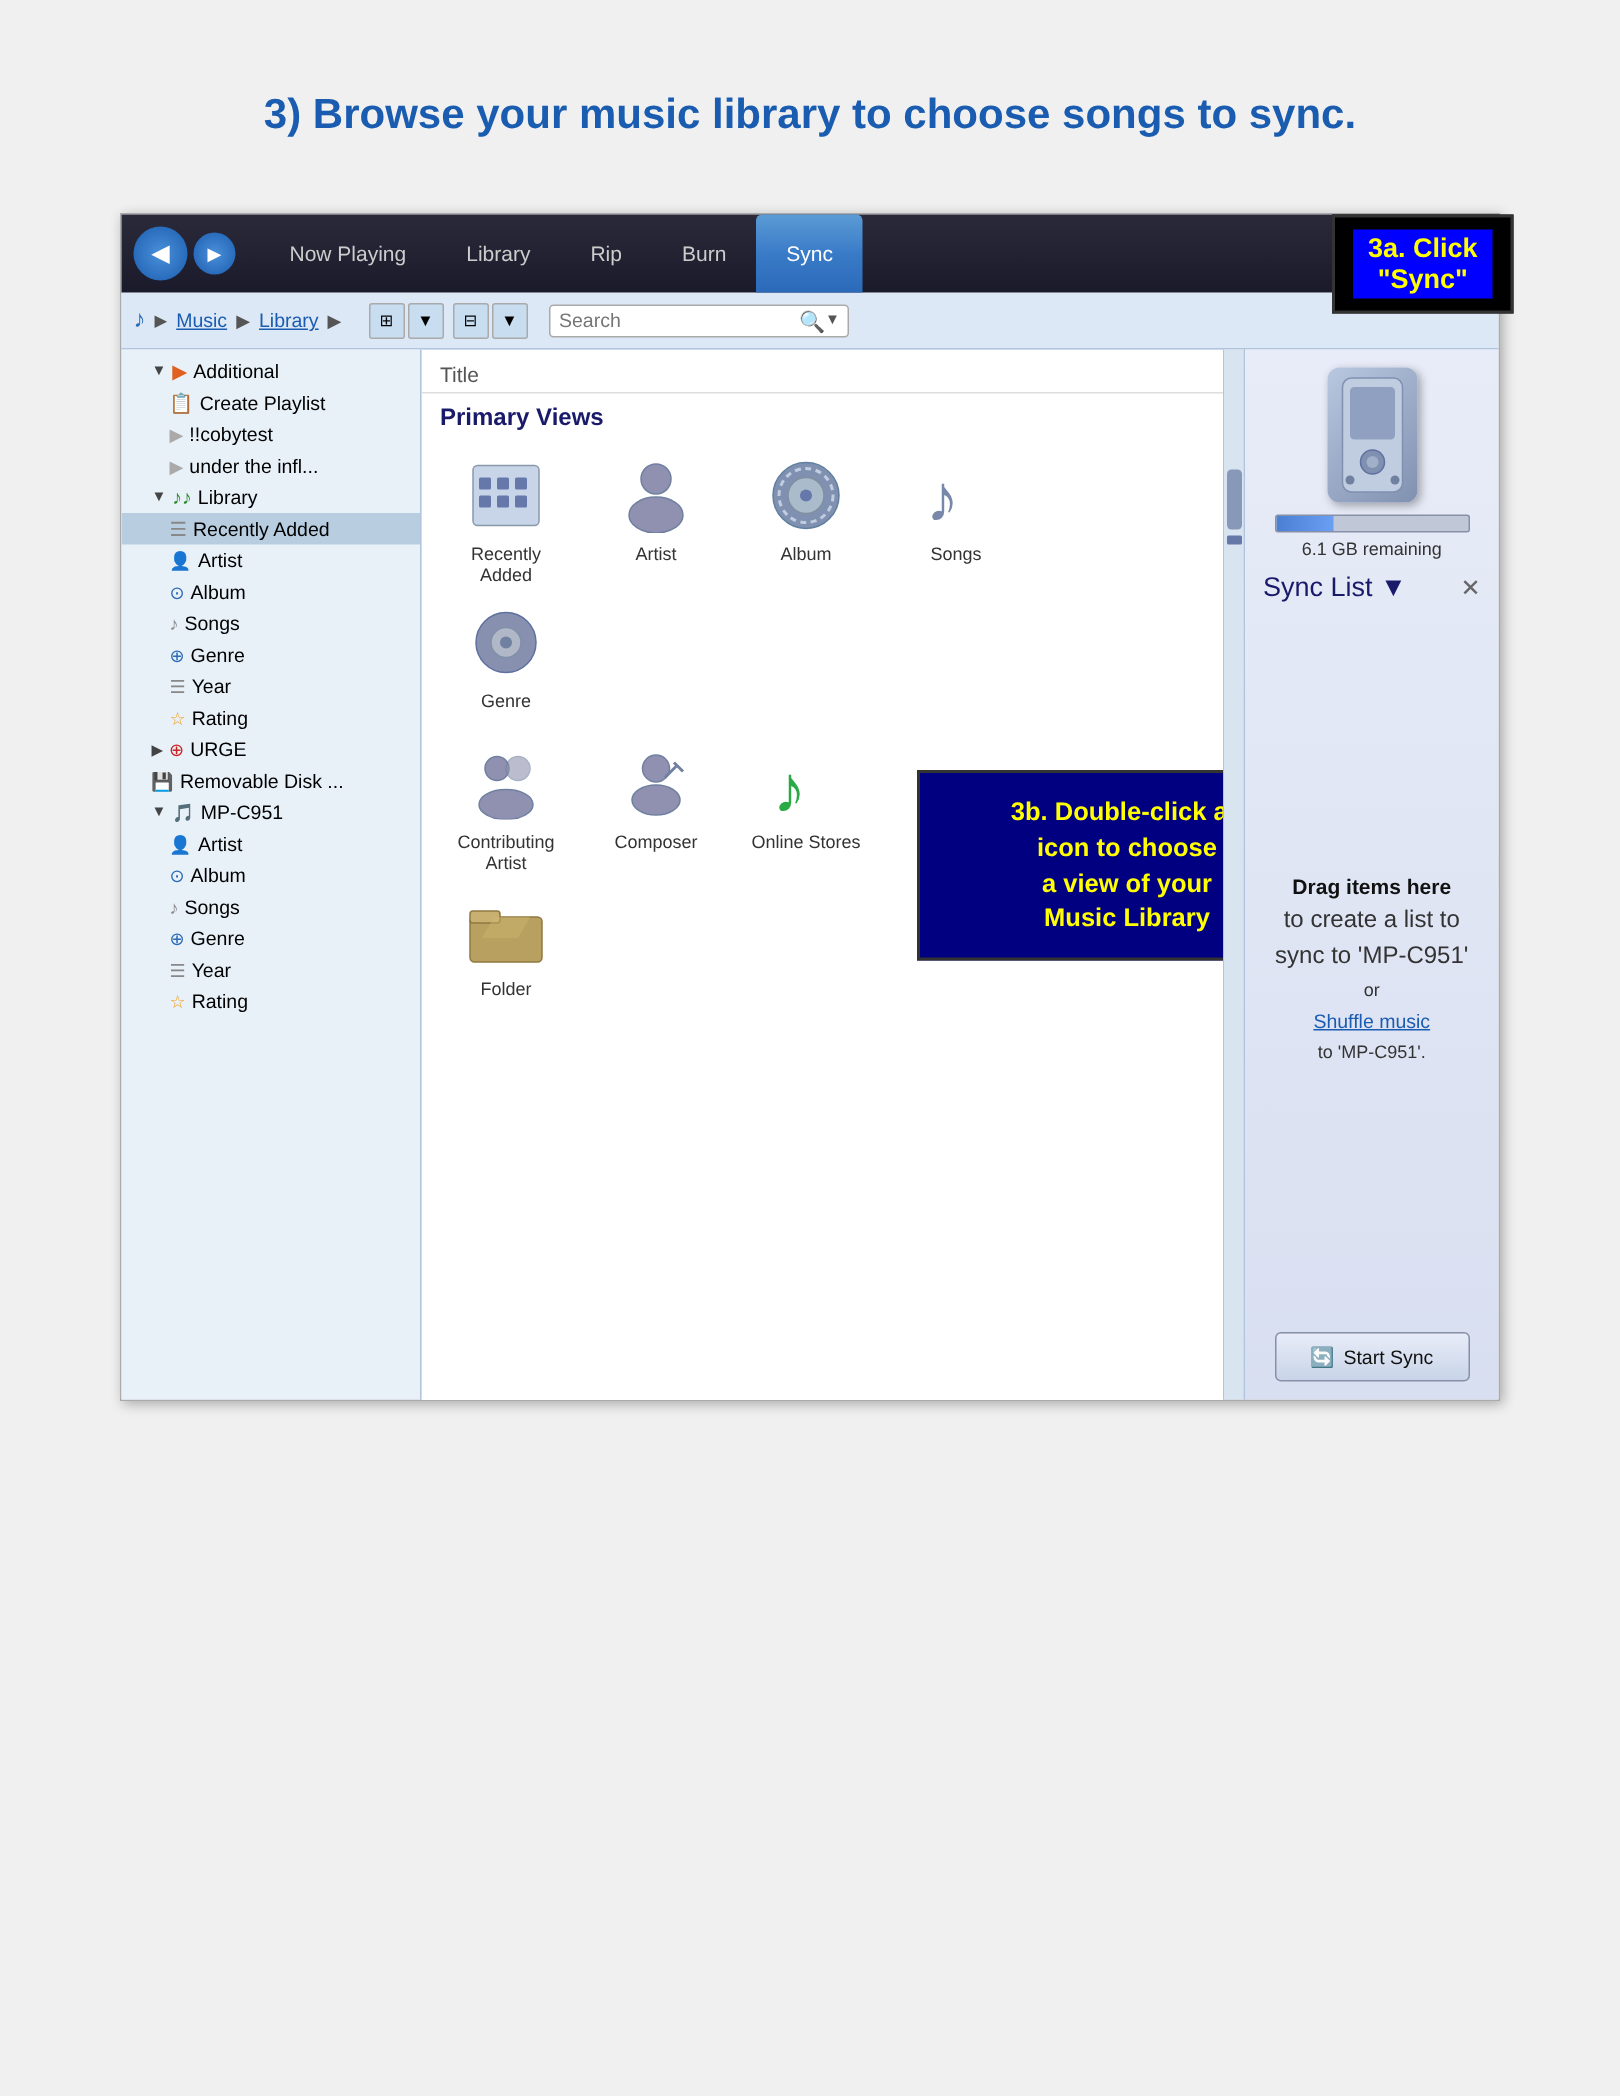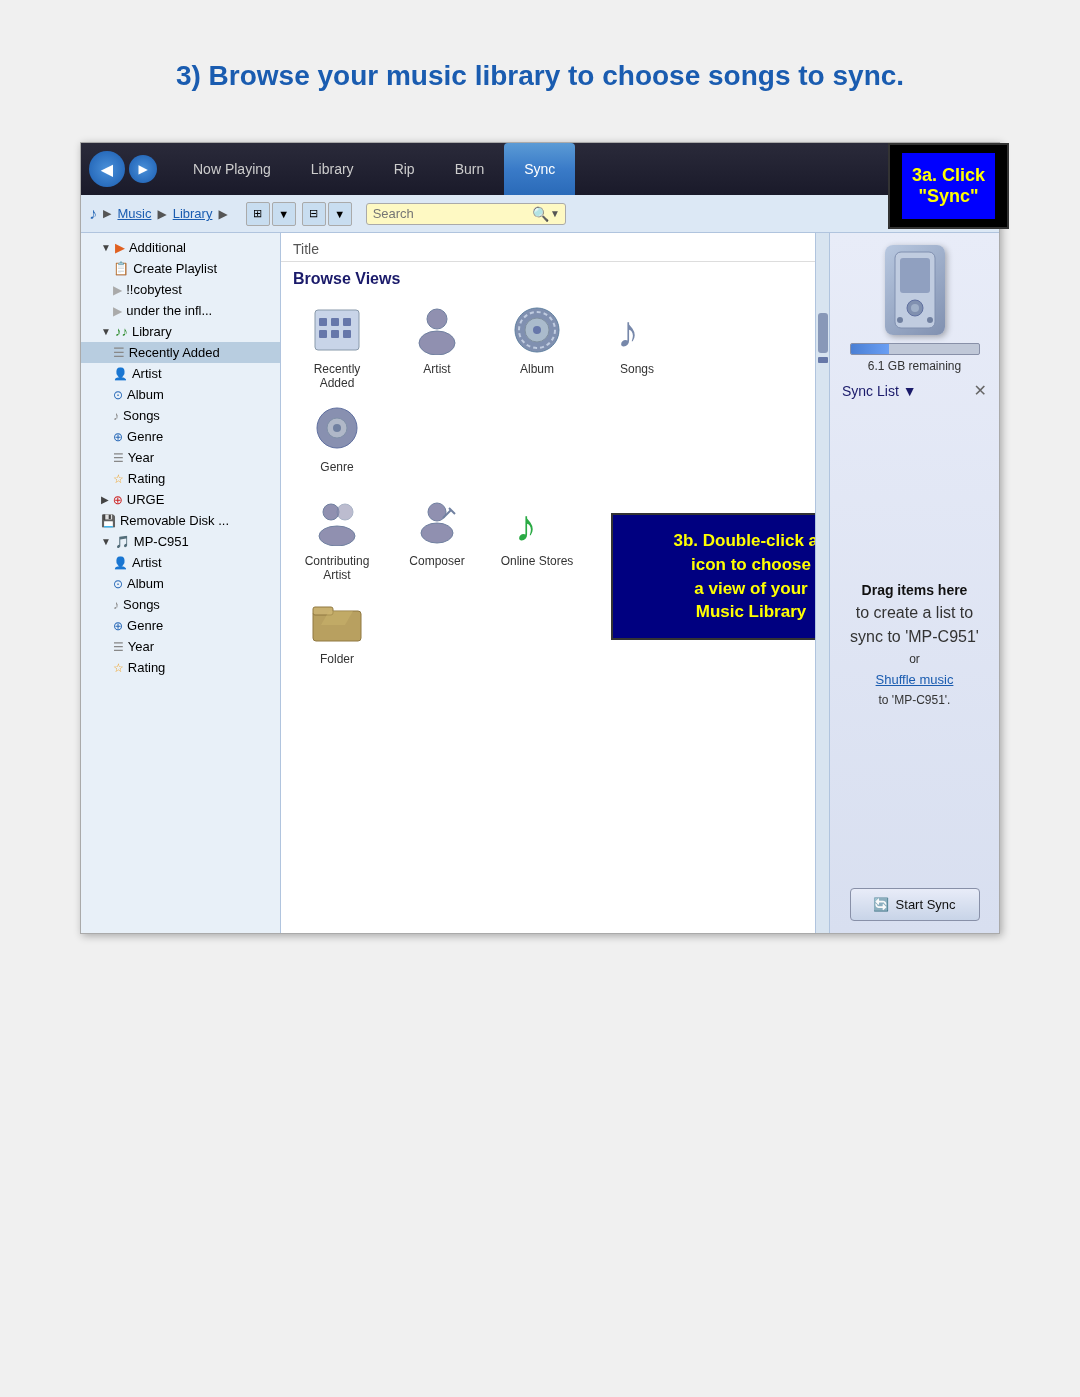--- a/index.html
+++ b/index.html
@@ -101,21 +101,21 @@
       padding: 8px 12px;
       z-index: 10;
       border: 2px solid #333;
     }
 
     .sync-callout-text {
       background: #0000ff;
       color: #ffff00;
       font-weight: bold;
       font-size: 18px;
-      padding: 12px 10px;
+      padding: 2px 10px;
       text-align: center;
     }
 
     
     .wmp-address-bar {
       background: #dce8f5;
       height: 38px;
       display: flex;
       align-items: center;
       padding: 0 8px;
@@ -133,21 +133,21 @@
       cursor: pointer;
     }
 
     .addr-sep { color: #555; font-size: 12px; }
 
     .addr-search {
       margin-left: auto;
       display: flex;
       align-items: center;
       border: 1px solid #aaa;
-      background: #fef9c3;
+      background: #ffffff;
       border-radius: 3px;
       padding: 2px 6px;
       width: 200px;
     }
 
     .addr-search input {
       border: none;
       outline: none;
       font-size: 13px;
       color: #888;
@@ -335,21 +335,21 @@
 
     .sync-list-header {
       display: flex;
       justify-content: space-between;
       align-items: center;
       width: 100%;
       padding: 0 4px;
     }
 
     .sync-list-label {
-      font-size: 14px;
+      font-size: 18px;
       color: #1a1a6a;
       cursor: pointer;
     }
 
     .sync-list-close {
       font-size: 16px;
       color: #666;
       cursor: pointer;
     }
 
@@ -596,21 +596,21 @@
         <span>Rating</span>
       </div>
     </div>
 
     <div class="wmp-content" style="position:relative;">
 
       <div class="content-header">
         <span class="content-title-col">Title</span>
       </div>
 
-      <div class="section-label">Browse Views</div>
+      <div class="section-label">Primary Views</div>
 
       <div class="views-grid">
 
         <div class="view-item">
           <div class="view-icon">
             <svg width="48" height="44" viewBox="0 0 48 44">
               <rect x="2" y="2" width="44" height="40" rx="3" fill="#c8d4e8" stroke="#8899aa" stroke-width="1"></rect>
               <rect x="6" y="10" width="8" height="8" rx="1" fill="#6677aa"></rect>
               <rect x="18" y="10" width="8" height="8" rx="1" fill="#6677aa"></rect>
               <rect x="30" y="10" width="8" height="8" rx="1" fill="#6677aa"></rect>

